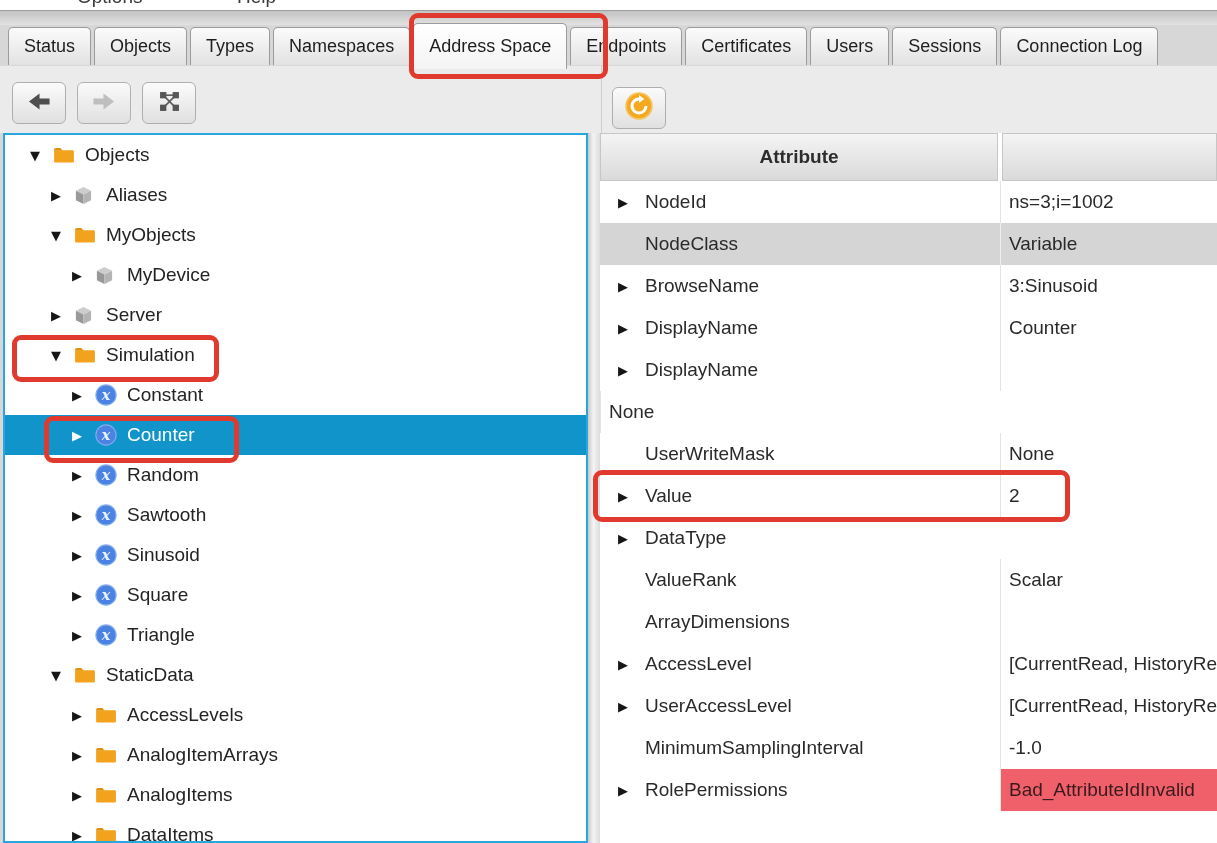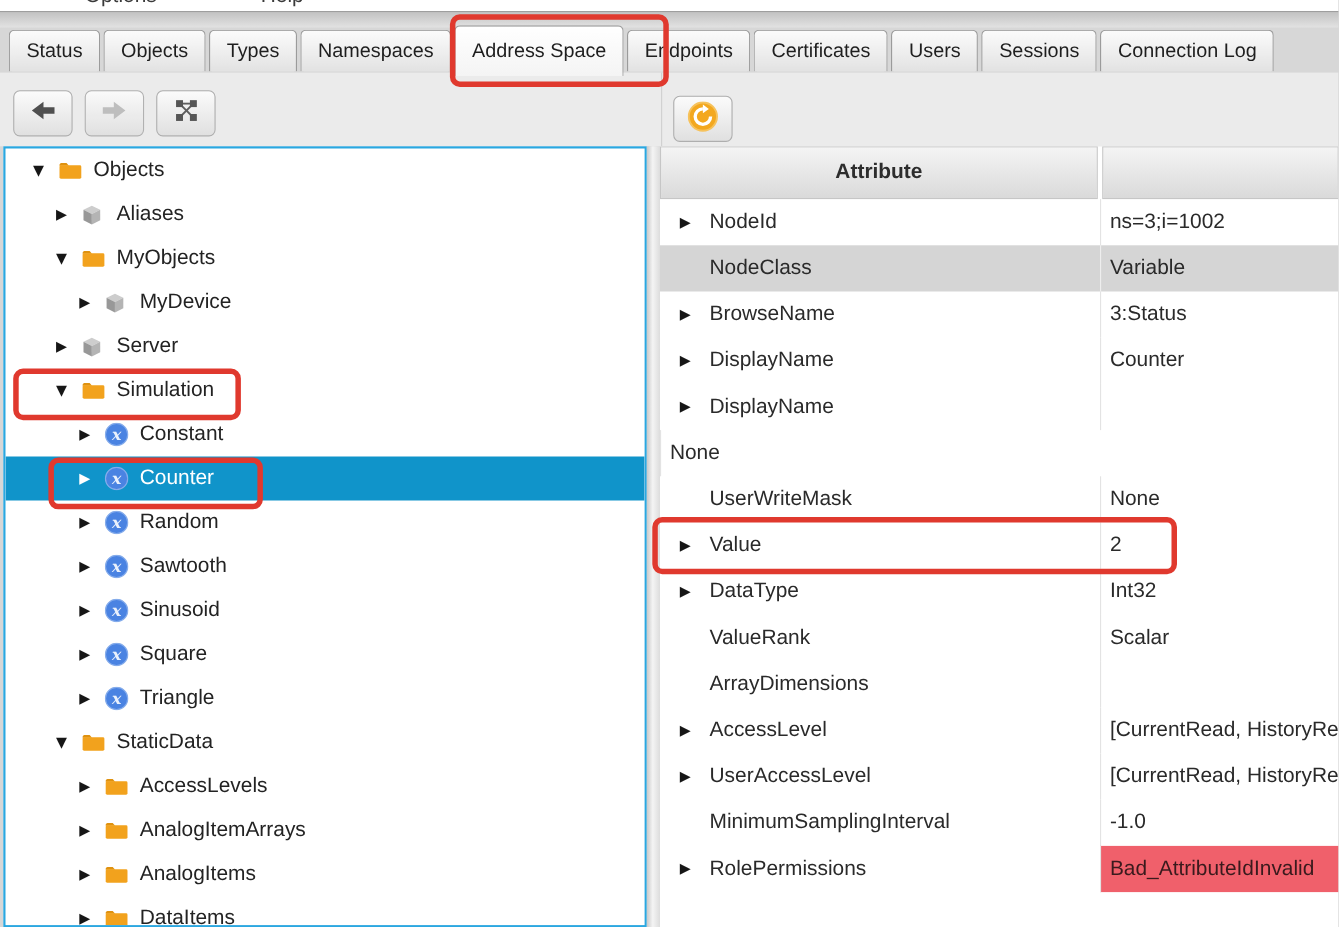--- a/index.html
+++ b/index.html
@@ -344,21 +344,21 @@
             <span class="expander"></span>
             <span>NodeClass</span>
           </div>
           <div class="acell2">Variable</div>
         </div>
         <div class="attr-row">
           <div class="acell1">
             <span class="expander">▶</span>
             <span>BrowseName</span>
           </div>
-          <div class="acell2">3:Status</div>
+          <div class="acell2">3:Sinusoid</div>
         </div>
         <div class="attr-row">
           <div class="acell1">
             <span class="expander">▶</span>
             <span>DisplayName</span>
           </div>
           <div class="acell2">Counter</div>
         </div>
         <div class="attr-row">
           <div class="acell1">
@@ -382,21 +382,20 @@
             <span class="expander">▶</span>
             <span>Value</span>
           </div>
           <div class="acell2">2</div>
         </div>
         <div class="attr-row">
           <div class="acell1">
             <span class="expander">▶</span>
             <span>DataType</span>
           </div>
-          <div class="acell2">Int32</div>
         </div>
         <div class="attr-row">
           <div class="acell1">
             <span class="expander"></span>
             <span>ValueRank</span>
           </div>
           <div class="acell2">Scalar</div>
         </div>
         <div class="attr-row">
           <div class="acell1">

